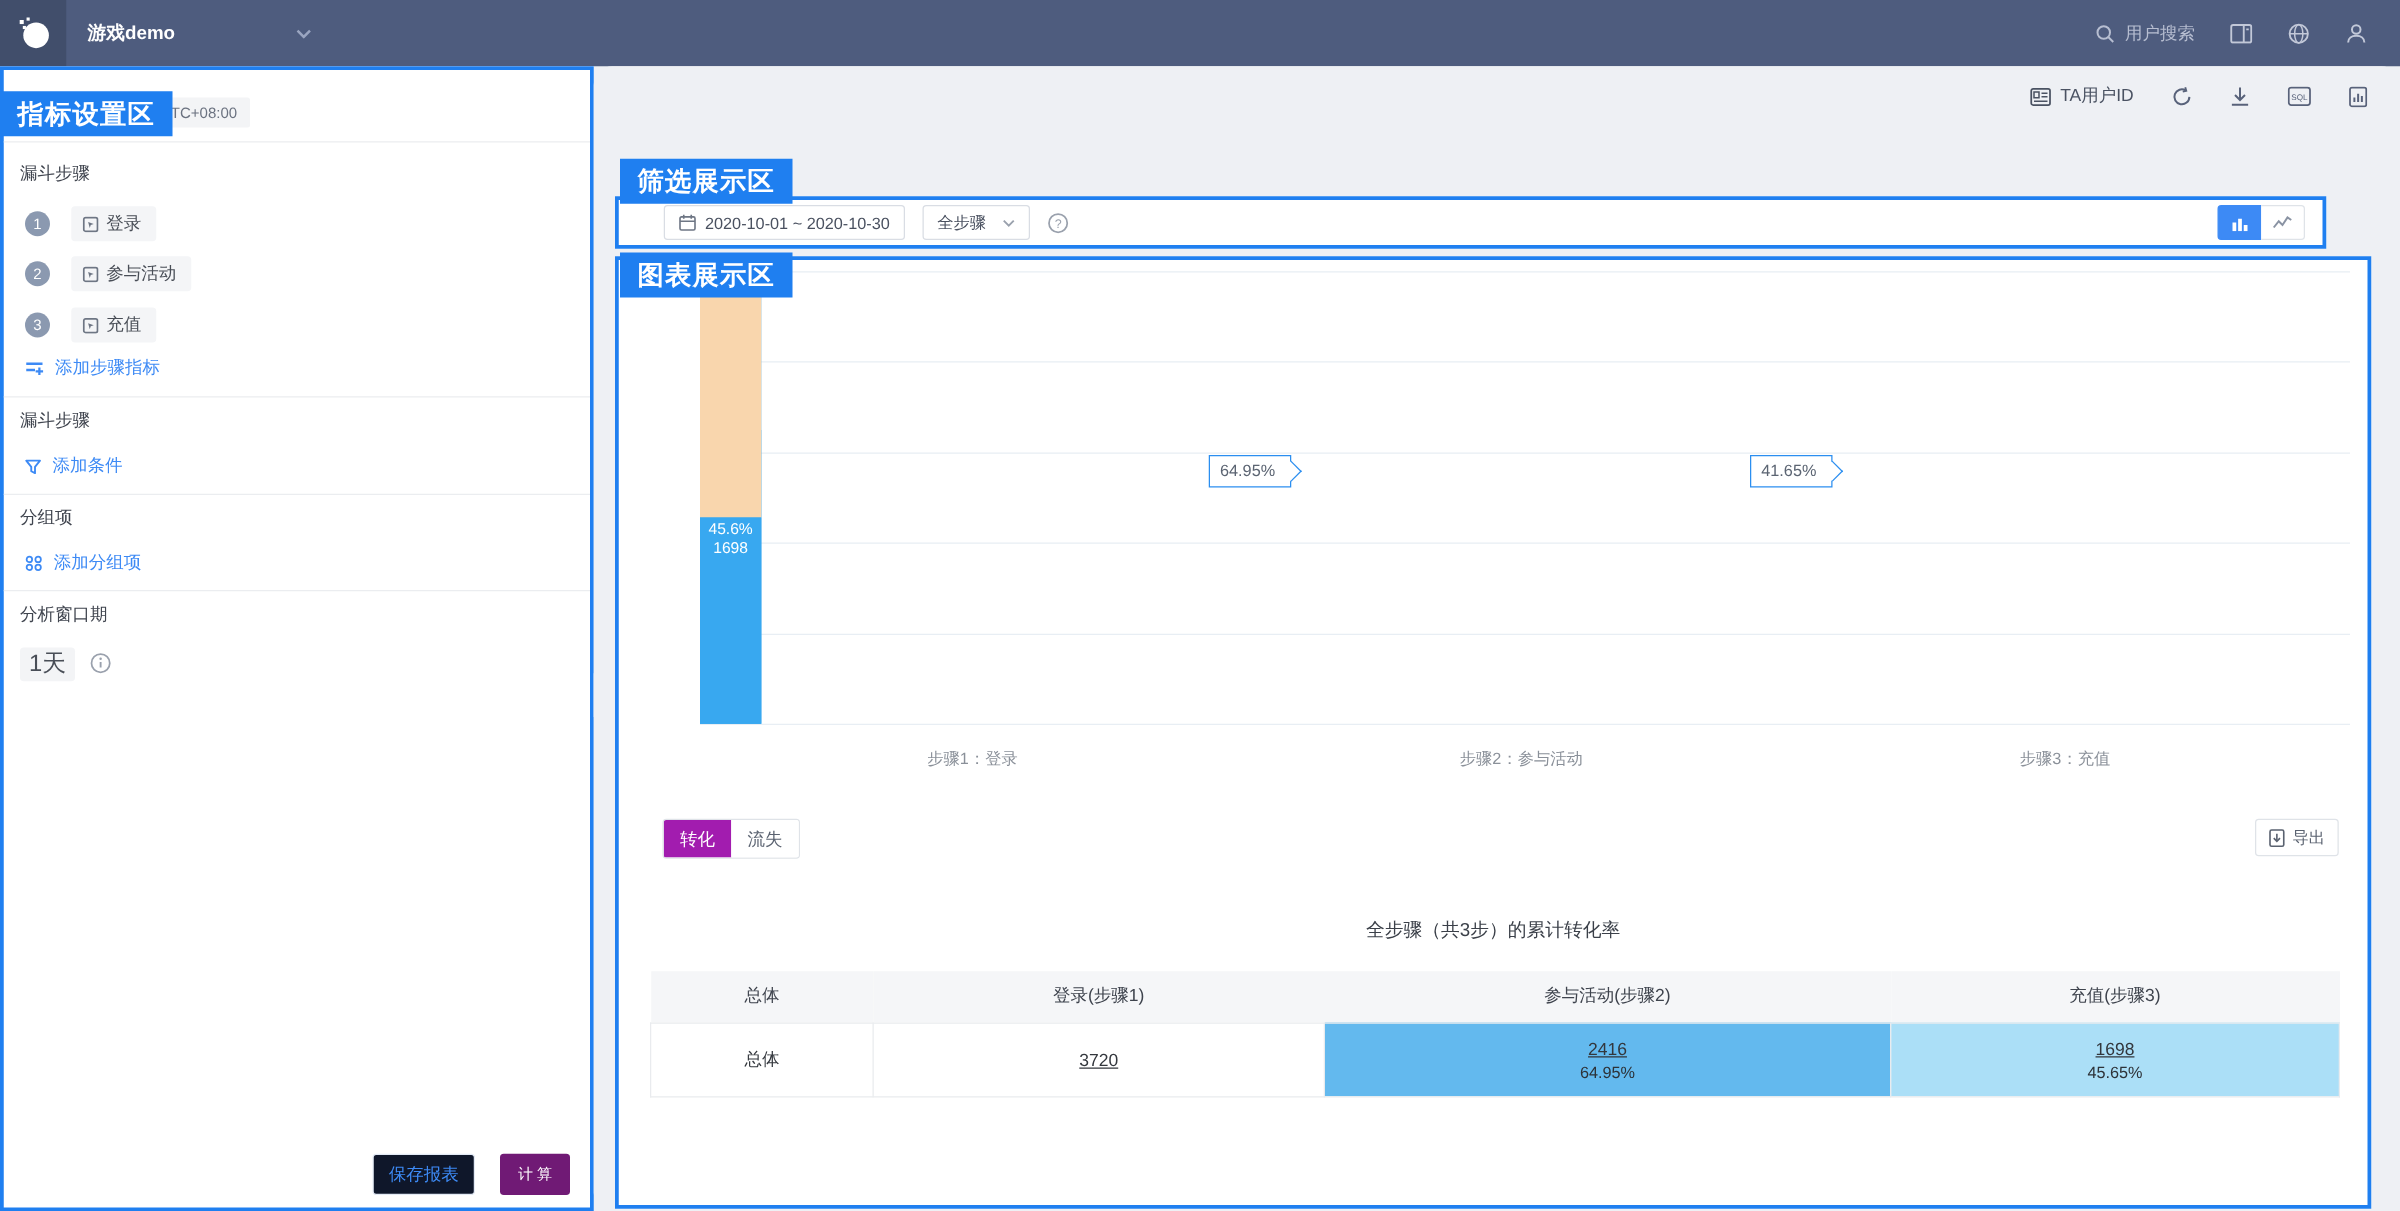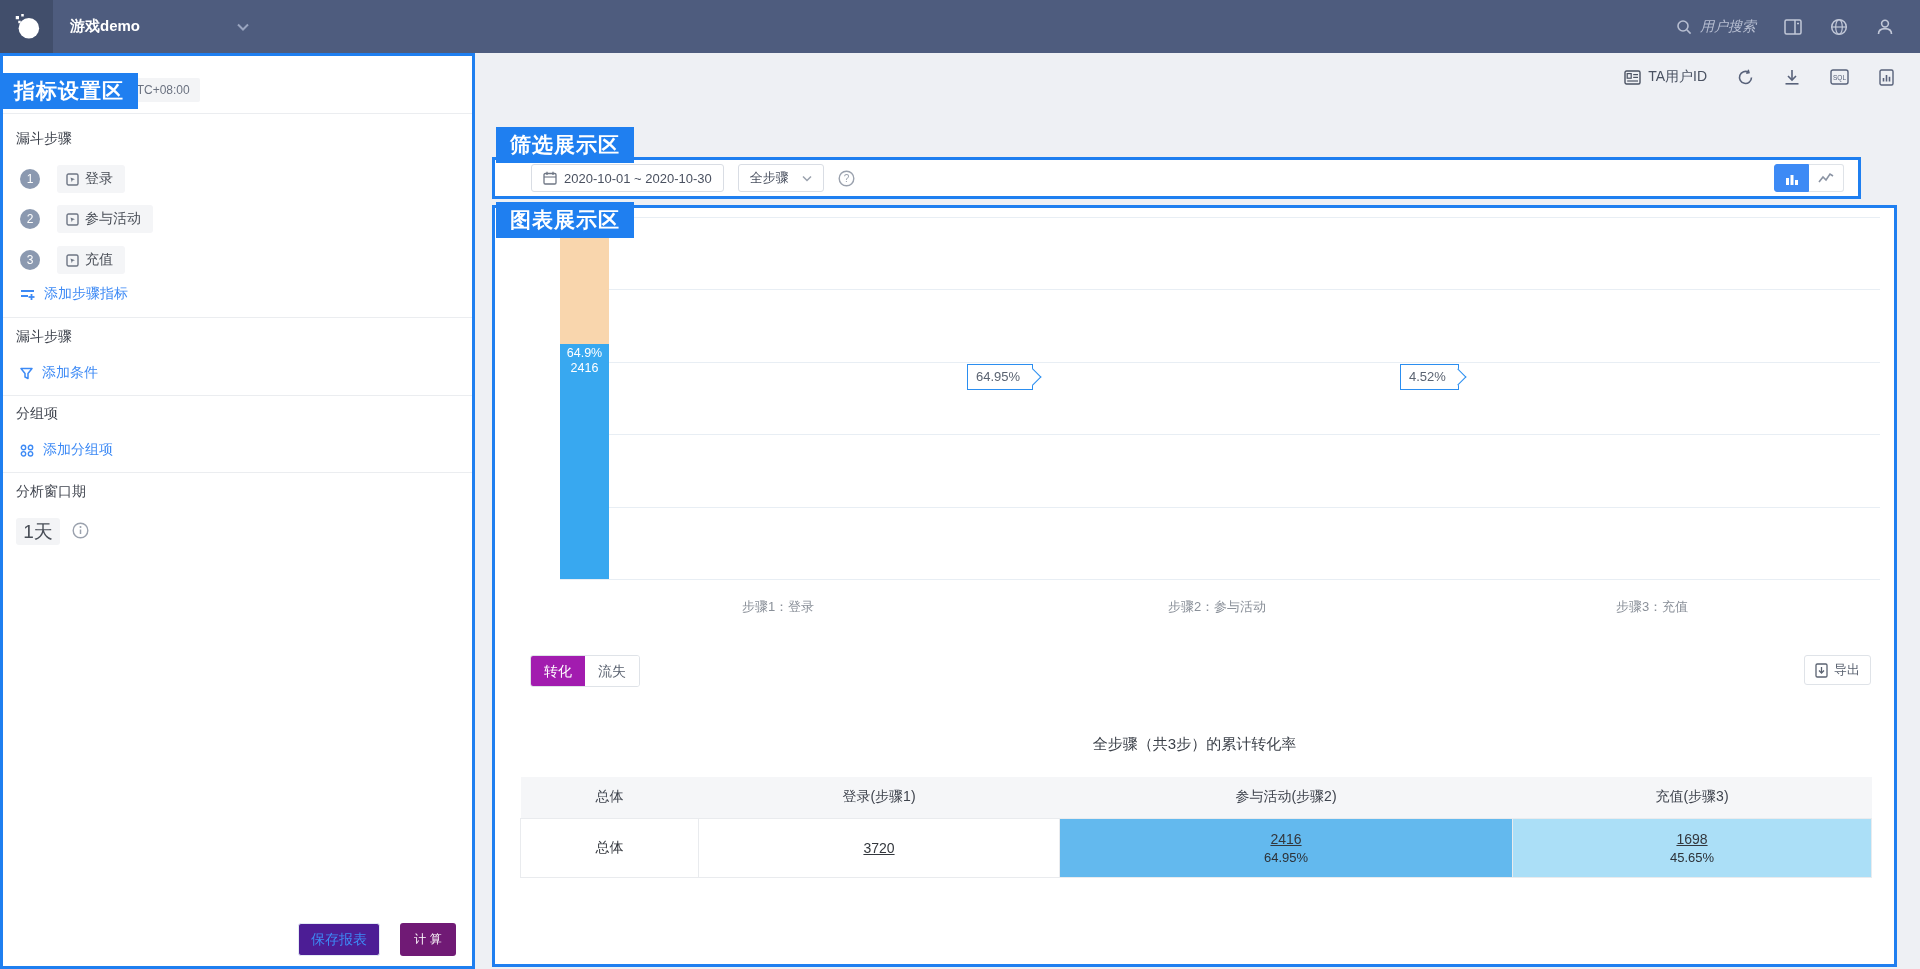--- a/index.html
+++ b/index.html
@@ -9,37 +9,37 @@
 
   
   .navbar { position:absolute; left:0; top:0; width:1920px; height:53px; background:#4e5c7e; display:flex; align-items:center; }
   .logo-tile { width:53px; height:53px; background:#414e6b; display:flex; align-items:center; justify-content:center; flex:0 0 53px; }
   .project-select { display:flex; align-items:center; width:210px; padding-left:17px; color:#fff; font-size:15px; font-weight:bold; cursor:pointer; }
   .project-select .chev { margin-left:auto; margin-right:14px; color:#9aa5c0; }
   .nav-menu { display:flex; height:53px; }
   .nav-item { position:relative; width:120px; text-align:center; line-height:53px; font-size:15px; color:#a9b1c7; cursor:pointer; }
   .nav-item.active { color:#ffffff; }
   .nav-item.active::after { content:""; position:absolute; left:38px; right:38px; bottom:0; height:4px; background:#c7cfe0; border-radius:2px; }
-  .nav-right { margin-left:auto; display:flex; align-items:center; gap:28px; padding-right:26px; color:#b7bed1;font-style:italic; }
+  .nav-right { margin-left:auto; display:flex; align-items:center; gap:28px; padding-right:26px; color:#b7bed1; }
   .nav-search { display:flex; align-items:center; gap:8px; font-size:14px; cursor:pointer; }
   .nav-icon { cursor:pointer; color:#c2c8d8; }
 
   
   .sidebar { position:absolute; left:0; top:53px; width:475px; height:916px; background:#fff; border:3px solid #1f7ff0; }
   .tz-badge { position:absolute; left:115px; top:22px; height:24px; background:#f3f4f6; color:#6b7280; font-size:12px; line-height:24px; padding:0 10px; border-radius:2px; }
   .sb-divider { position:absolute; left:0; right:0; height:1px; background:#ebedf0; }
   .sb-section { position:absolute; left:13px; font-size:14px; color:#40454f; }
   .step-row { position:absolute; left:17px; display:flex; align-items:center; }
   .step-num { width:20px; height:20px; border-radius:50%; background:#8b99b0; color:#fff; font-size:12px; text-align:center; line-height:20px; flex:0 0 20px; }
   .step-chip { margin-left:17px; height:28px; background:#f4f5f7; border-radius:3px; display:flex; align-items:center; gap:6px; padding:0 12px 0 9px; font-size:14px; color:#494e57; cursor:pointer; }
   .sb-link { position:absolute; left:17px; display:flex; align-items:center; gap:9px; color:#3d8af5; font-size:14px; cursor:pointer; }
   .window-chip { position:absolute; left:13px; width:44px; height:27px; background:#f3f4f6; border-radius:3px; text-align:center; line-height:27px; font-size:19px; color:#494e57; cursor:pointer; }
   .info-icon { position:absolute; color:#9aa1ad; cursor:pointer; }
   .sb-buttons { position:absolute; right:16px; bottom:10px; display:flex; gap:20px; }
-  .btn-save { height:33px; padding:0 12px; background:#4c1d95; border:1px solid #e3eaf5; border-radius:3px; color:#3d8af5; font-size:14px; cursor:pointer; }
+  .btn-save { height:33px; padding:0 12px; background:#0f172a; border:1px solid #e3eaf5; border-radius:3px; color:#3d8af5; font-size:14px; cursor:pointer; }
   .btn-calc { height:33px; width:56px; background:#701a75; border:none; border-radius:3px; color:#fff; font-size:12px; cursor:pointer; }
   .collapse-tab { position:absolute; left:475px; top:538px; width:17px; height:36px; background:#fff; border:1px solid #e2e5ea; border-left:none; border-radius:0 4px 4px 0; color:#8a9099; font-size:13px; text-align:center; line-height:34px; cursor:pointer; }
 
   
   .main { position:absolute; left:475px; top:53px; right:0; bottom:0; background:#eef0f4;border-radius:15px; }
   .toolbar { position:absolute; top:0; right:0; height:48px; display:flex; align-items:center; gap:30px; padding-right:26px; color:#58627a; }
   .ta-user { display:flex; align-items:center; gap:7px; font-size:14px; color:#4a5262; cursor:pointer; }
   .tool-icon { cursor:pointer; color:#58627a; }
 
   .filter-panel { position:absolute; left:17px; top:104px; width:1369px; height:42px; background:#fff; border:3px solid #1f7ff0; display:flex; align-items:center; padding-left:36px; gap:14px; }
@@ -339,23 +339,32 @@
       </div>
       <div class="bar">
         <div class="seg-lost" style="height: 127.062px; background: rgb(249, 214, 173);"></div>
         <div class="seg-conv" style="height: 234.938px; background: rgb(56, 168, 240);">
           <div class="bar-label">
             <div>64.9%</div>
             <div>2416</div>
           </div>
         </div>
       </div>
+      <div class="bar">
+        <div class="seg-lost" style="height: 69.866px; background: rgb(249, 214, 173);"></div>
+        <div class="seg-conv" style="height: 165.072px; background: rgb(56, 168, 240);">
+          <div class="bar-label">
+            <div>45.6%</div>
+            <div>1698</div>
+          </div>
+        </div>
+      </div>
 
       <div class="badge b1">64.95%</div>
-      <div class="badge b2">4.52%</div>
+      <div class="badge b2">41.65%</div>
 
       <div class="xlabel x1">步骤1：登录</div>
       <div class="xlabel x2">步骤2：参与活动</div>
       <div class="xlabel x3">步骤3：充值</div>
     </div>
 
     <div class="tabs">
       <div class="tab active">转化</div>
       <div class="tab">流失</div>
     </div>

